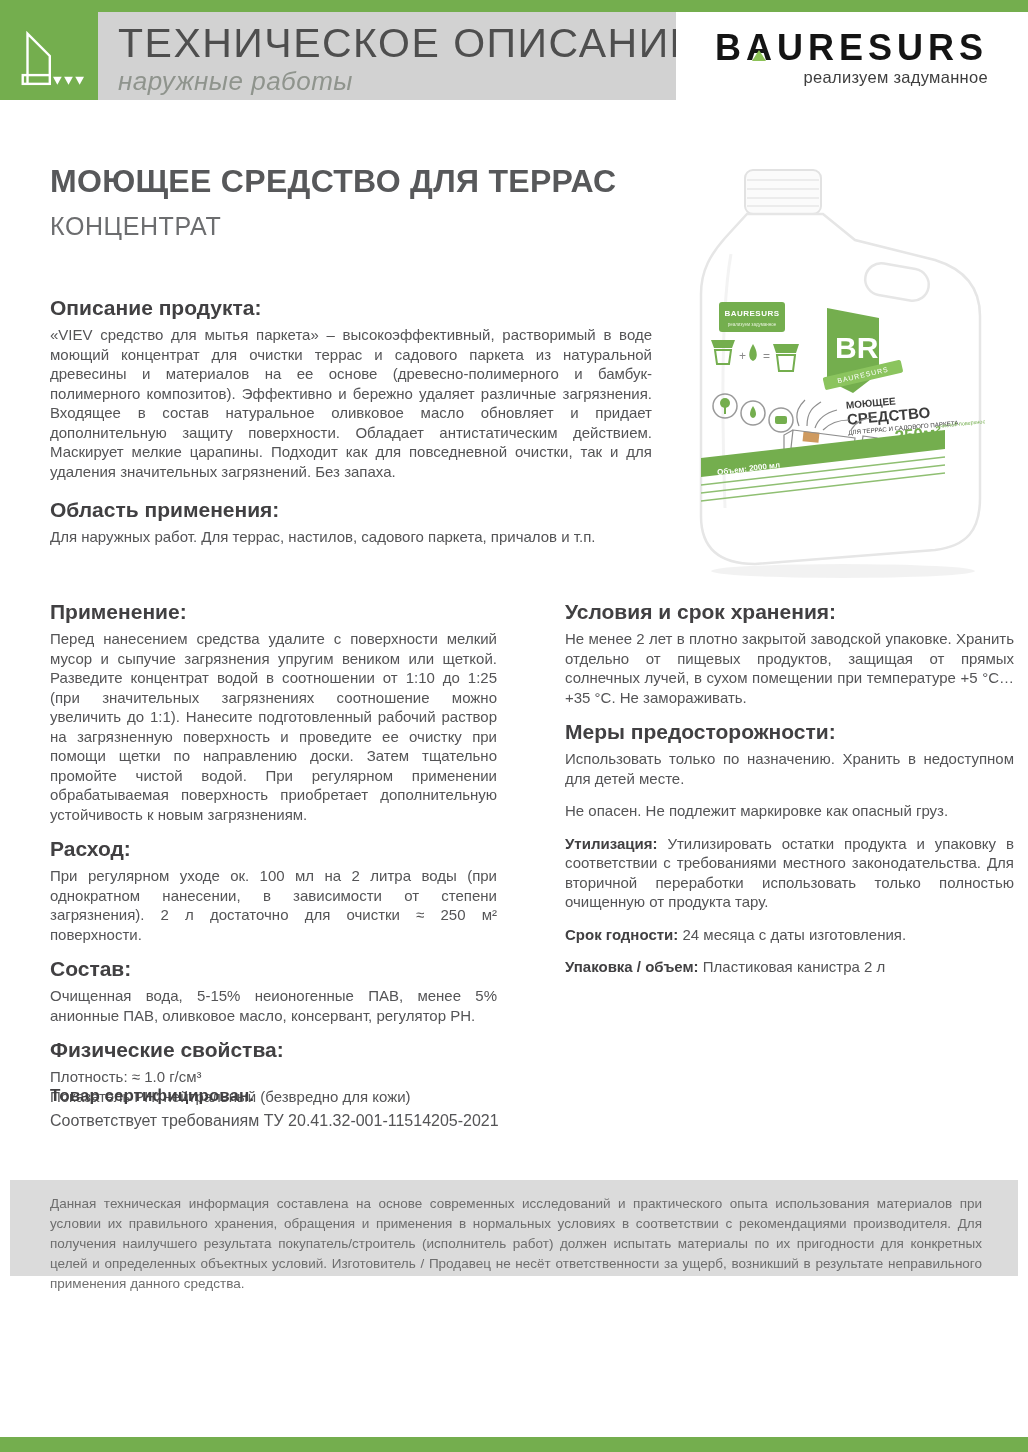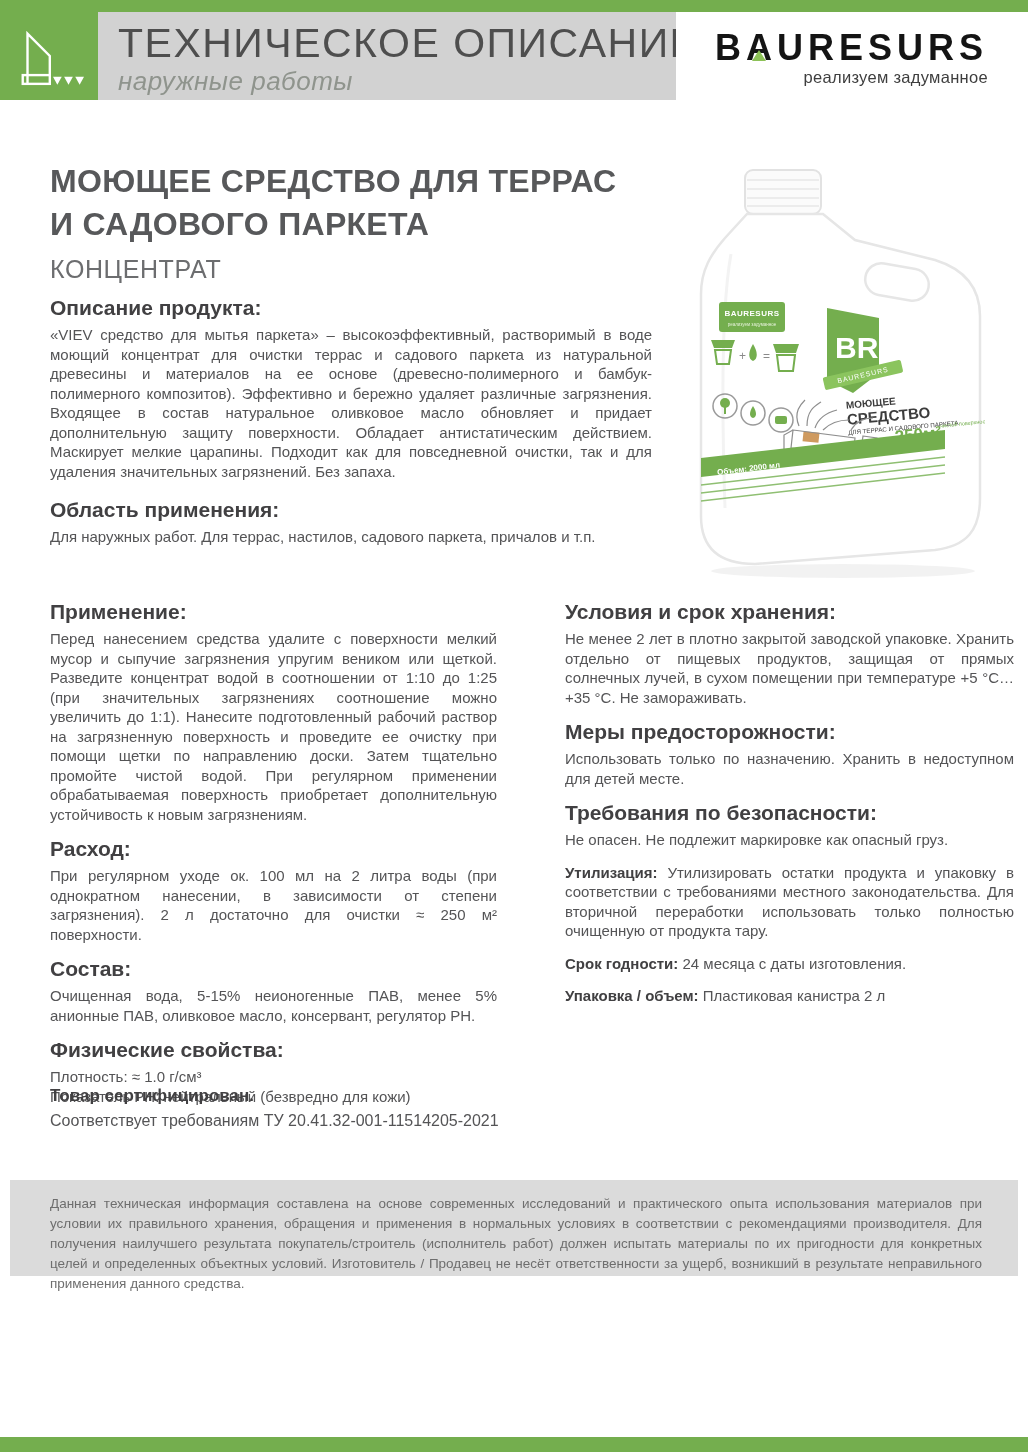--- a/index.html
+++ b/index.html
@@ -72,21 +72,21 @@
     <div class="doc-title">ТЕХНИЧЕСКОЕ ОПИСАНИЕ</div>
     <div class="doc-subtitle">наружные работы</div>
   </div>
 
   <div class="brand">
     <div class="brand-name"><span>B</span><span class="logo-a">A</span><span>URESURS</span></div>
     <div class="brand-tagline">реализуем задуманное</div>
   </div>
 
   <div class="product-title">
-    <h1><span>МОЮЩЕЕ СРЕДСТВО ДЛЯ ТЕРРАС</span><br><span>И САДОВОГО ПАРКЕТА</span></h1>
+    <h1><span>МОЮЩЕЕ СРЕДСТВО ДЛЯ ТЕРРАС</span><br></h1>
     <div class="product-subtitle">КОНЦЕНТРАТ</div>
   </div>
 
   <svg class="canister" width="290" height="412" viewBox="0 0 290 412">
     <ellipse cx="148" cy="403" rx="132" ry="7" fill="rgba(0,0,0,0.05)"></ellipse>
     <g>
       <rect x="50" y="2" width="76" height="44" rx="8" fill="#fbfbfb" stroke="#e2e2e2" stroke-width="2"></rect>
       <line x1="52" y1="12" x2="124" y2="12" stroke="#ececec" stroke-width="2"></line>
       <line x1="52" y1="21" x2="124" y2="21" stroke="#ececec" stroke-width="2"></line>
       <line x1="52" y1="30" x2="124" y2="30" stroke="#ececec" stroke-width="2"></line>
@@ -197,21 +197,20 @@
   <div class="col-right">
     <div class="sec">
       <h3>Условия и срок хранения:</h3>
       <p>Не менее 2 лет в плотно закрытой заводской упаковке. Хранить отдельно от пищевых продуктов, защищая от прямых солнечных лучей, в сухом помещении при температуре +5 °С…+35 °С. Не замораживать.</p>
     </div>
     <div class="sec">
       <h3>Меры предосторожности:</h3>
       <p>Использовать только по назначению. Хранить в недоступном для детей месте.</p>
     </div>
     <div class="sec">
-      <h3>Требования по безопасности:</h3>
       <p>Не опасен. Не подлежит маркировке как опасный груз.</p>
     </div>
     <div class="sec">
       <p><b>Утилизация:</b> <span>Утилизировать остатки продукта и упаковку в соответствии с требованиями местного законодательства. Для вторичной переработки использовать только полностью очищенную от продукта тару.</span></p>
     </div>
     <div class="sec">
       <p class="noj"><b>Срок годности:</b> <span>24 месяца с даты изготовления.</span></p>
     </div>
     <div class="sec">
       <p class="noj"><b>Упаковка / объем:</b> <span>Пластиковая канистра 2 л</span></p>

